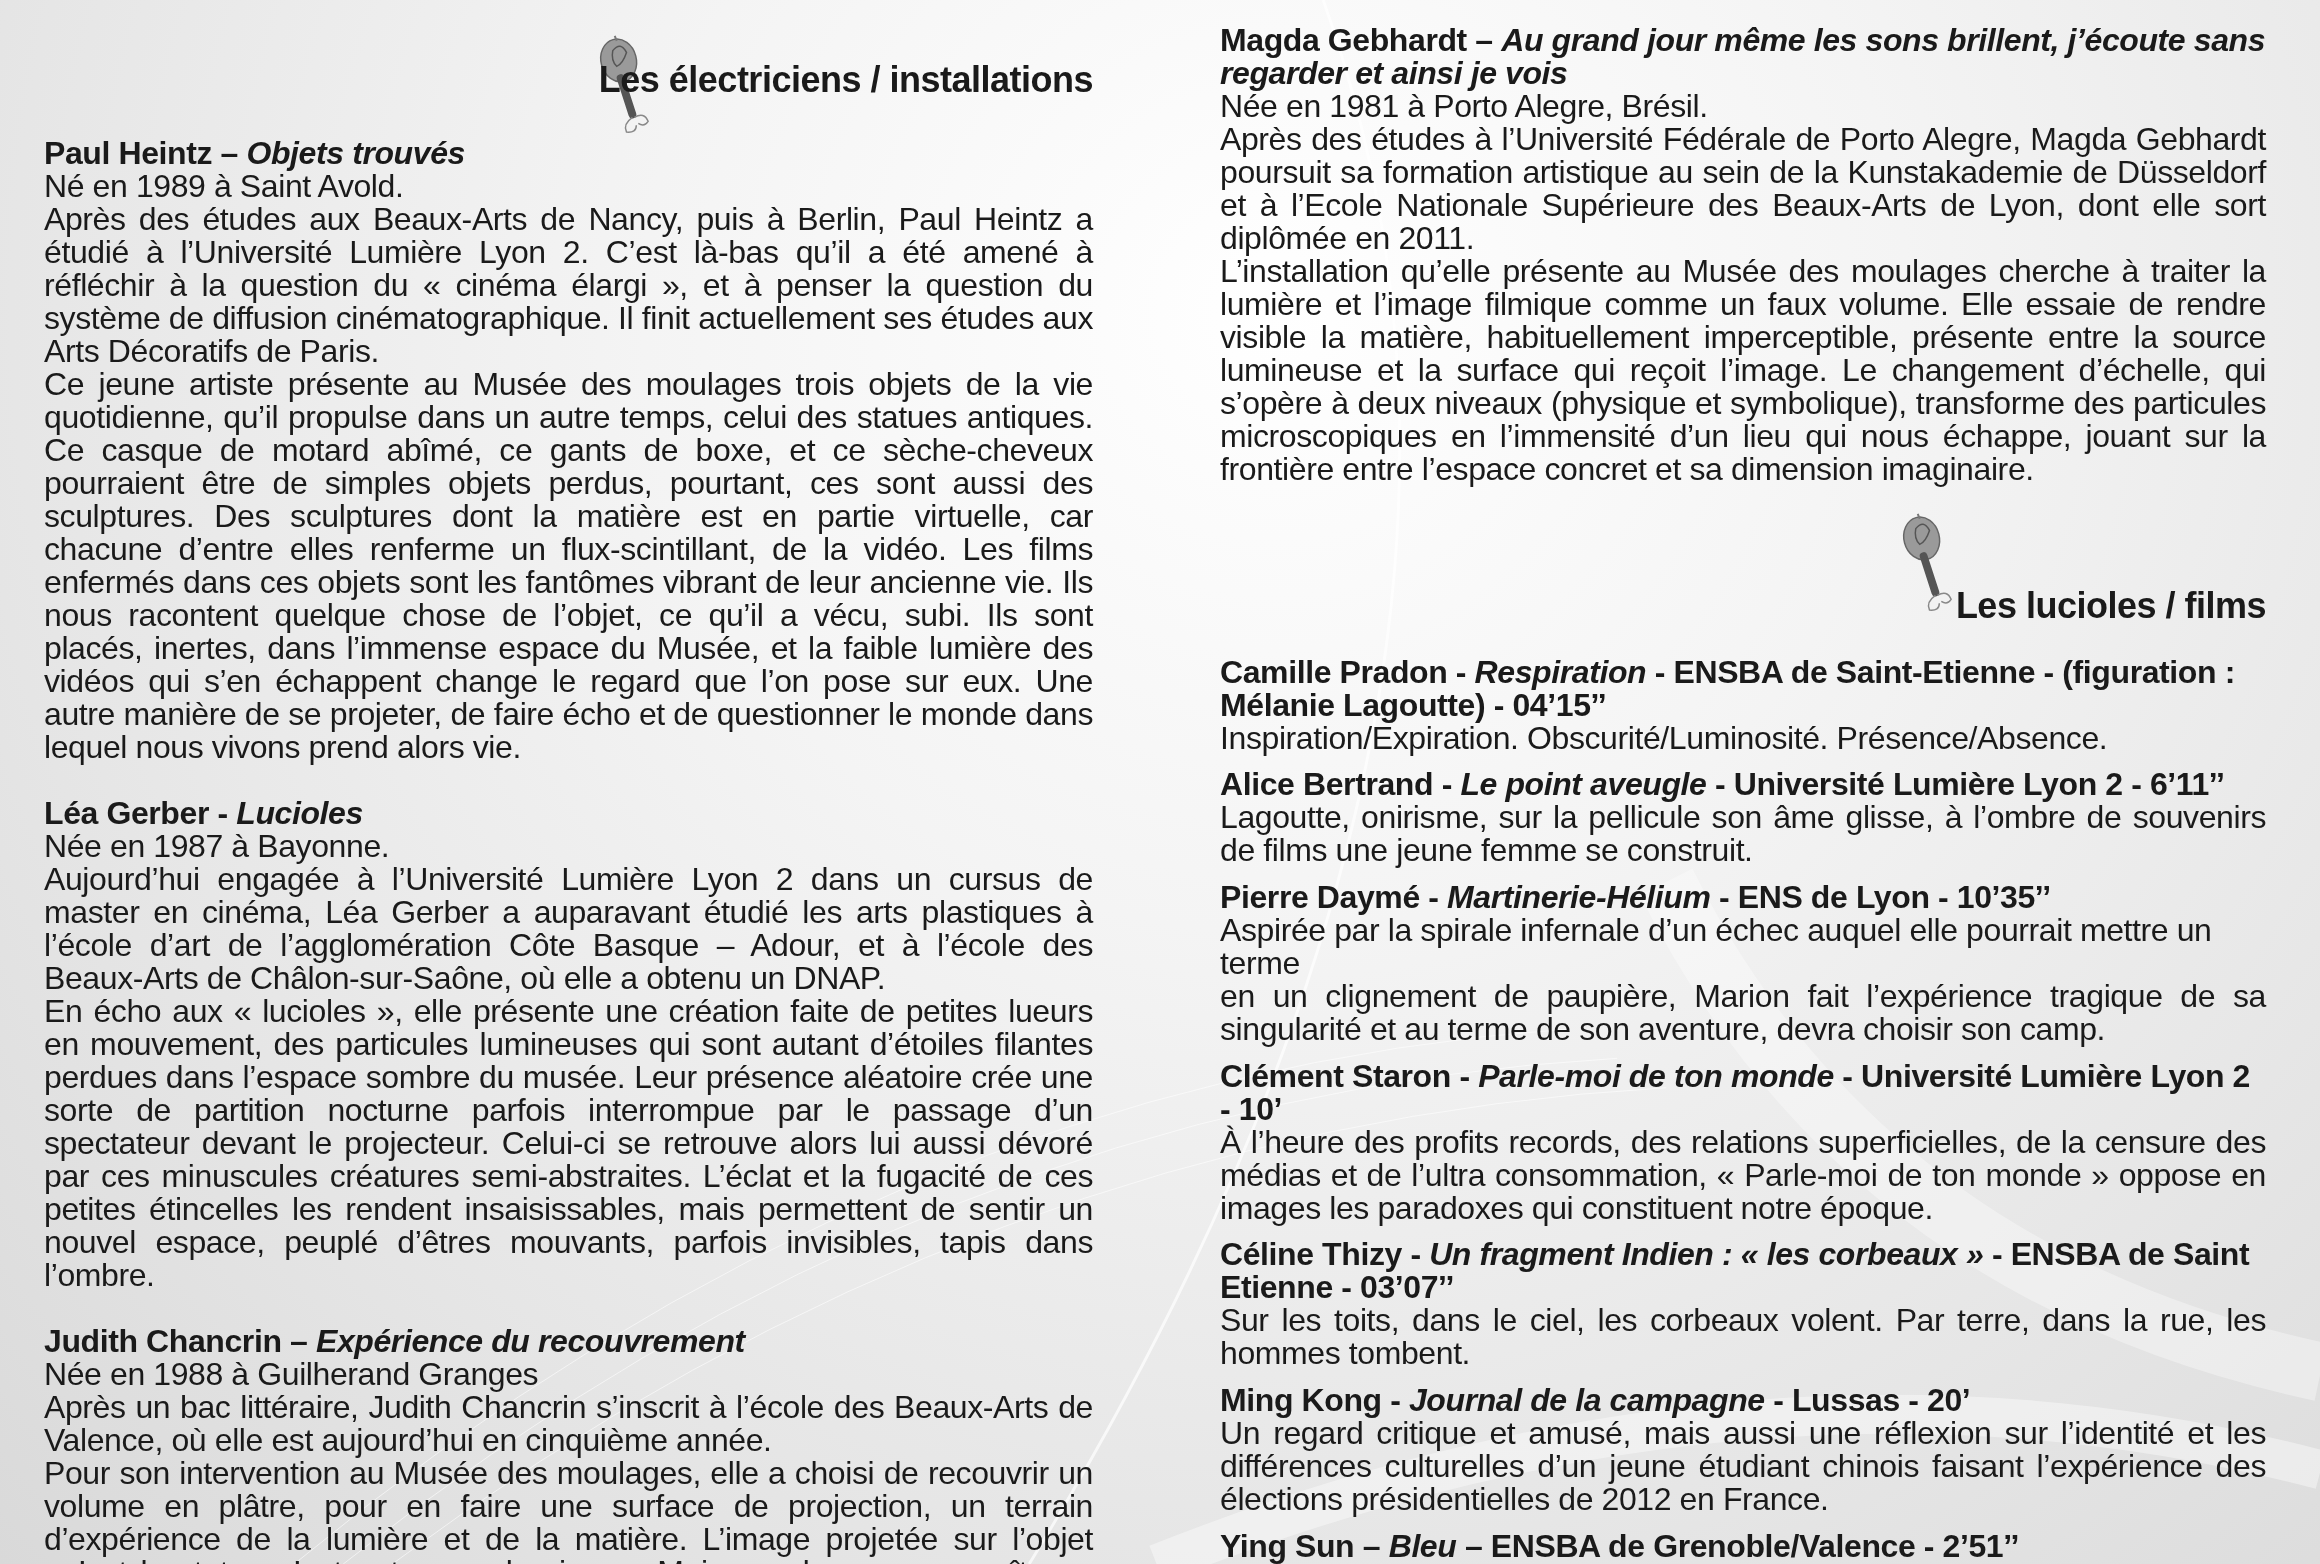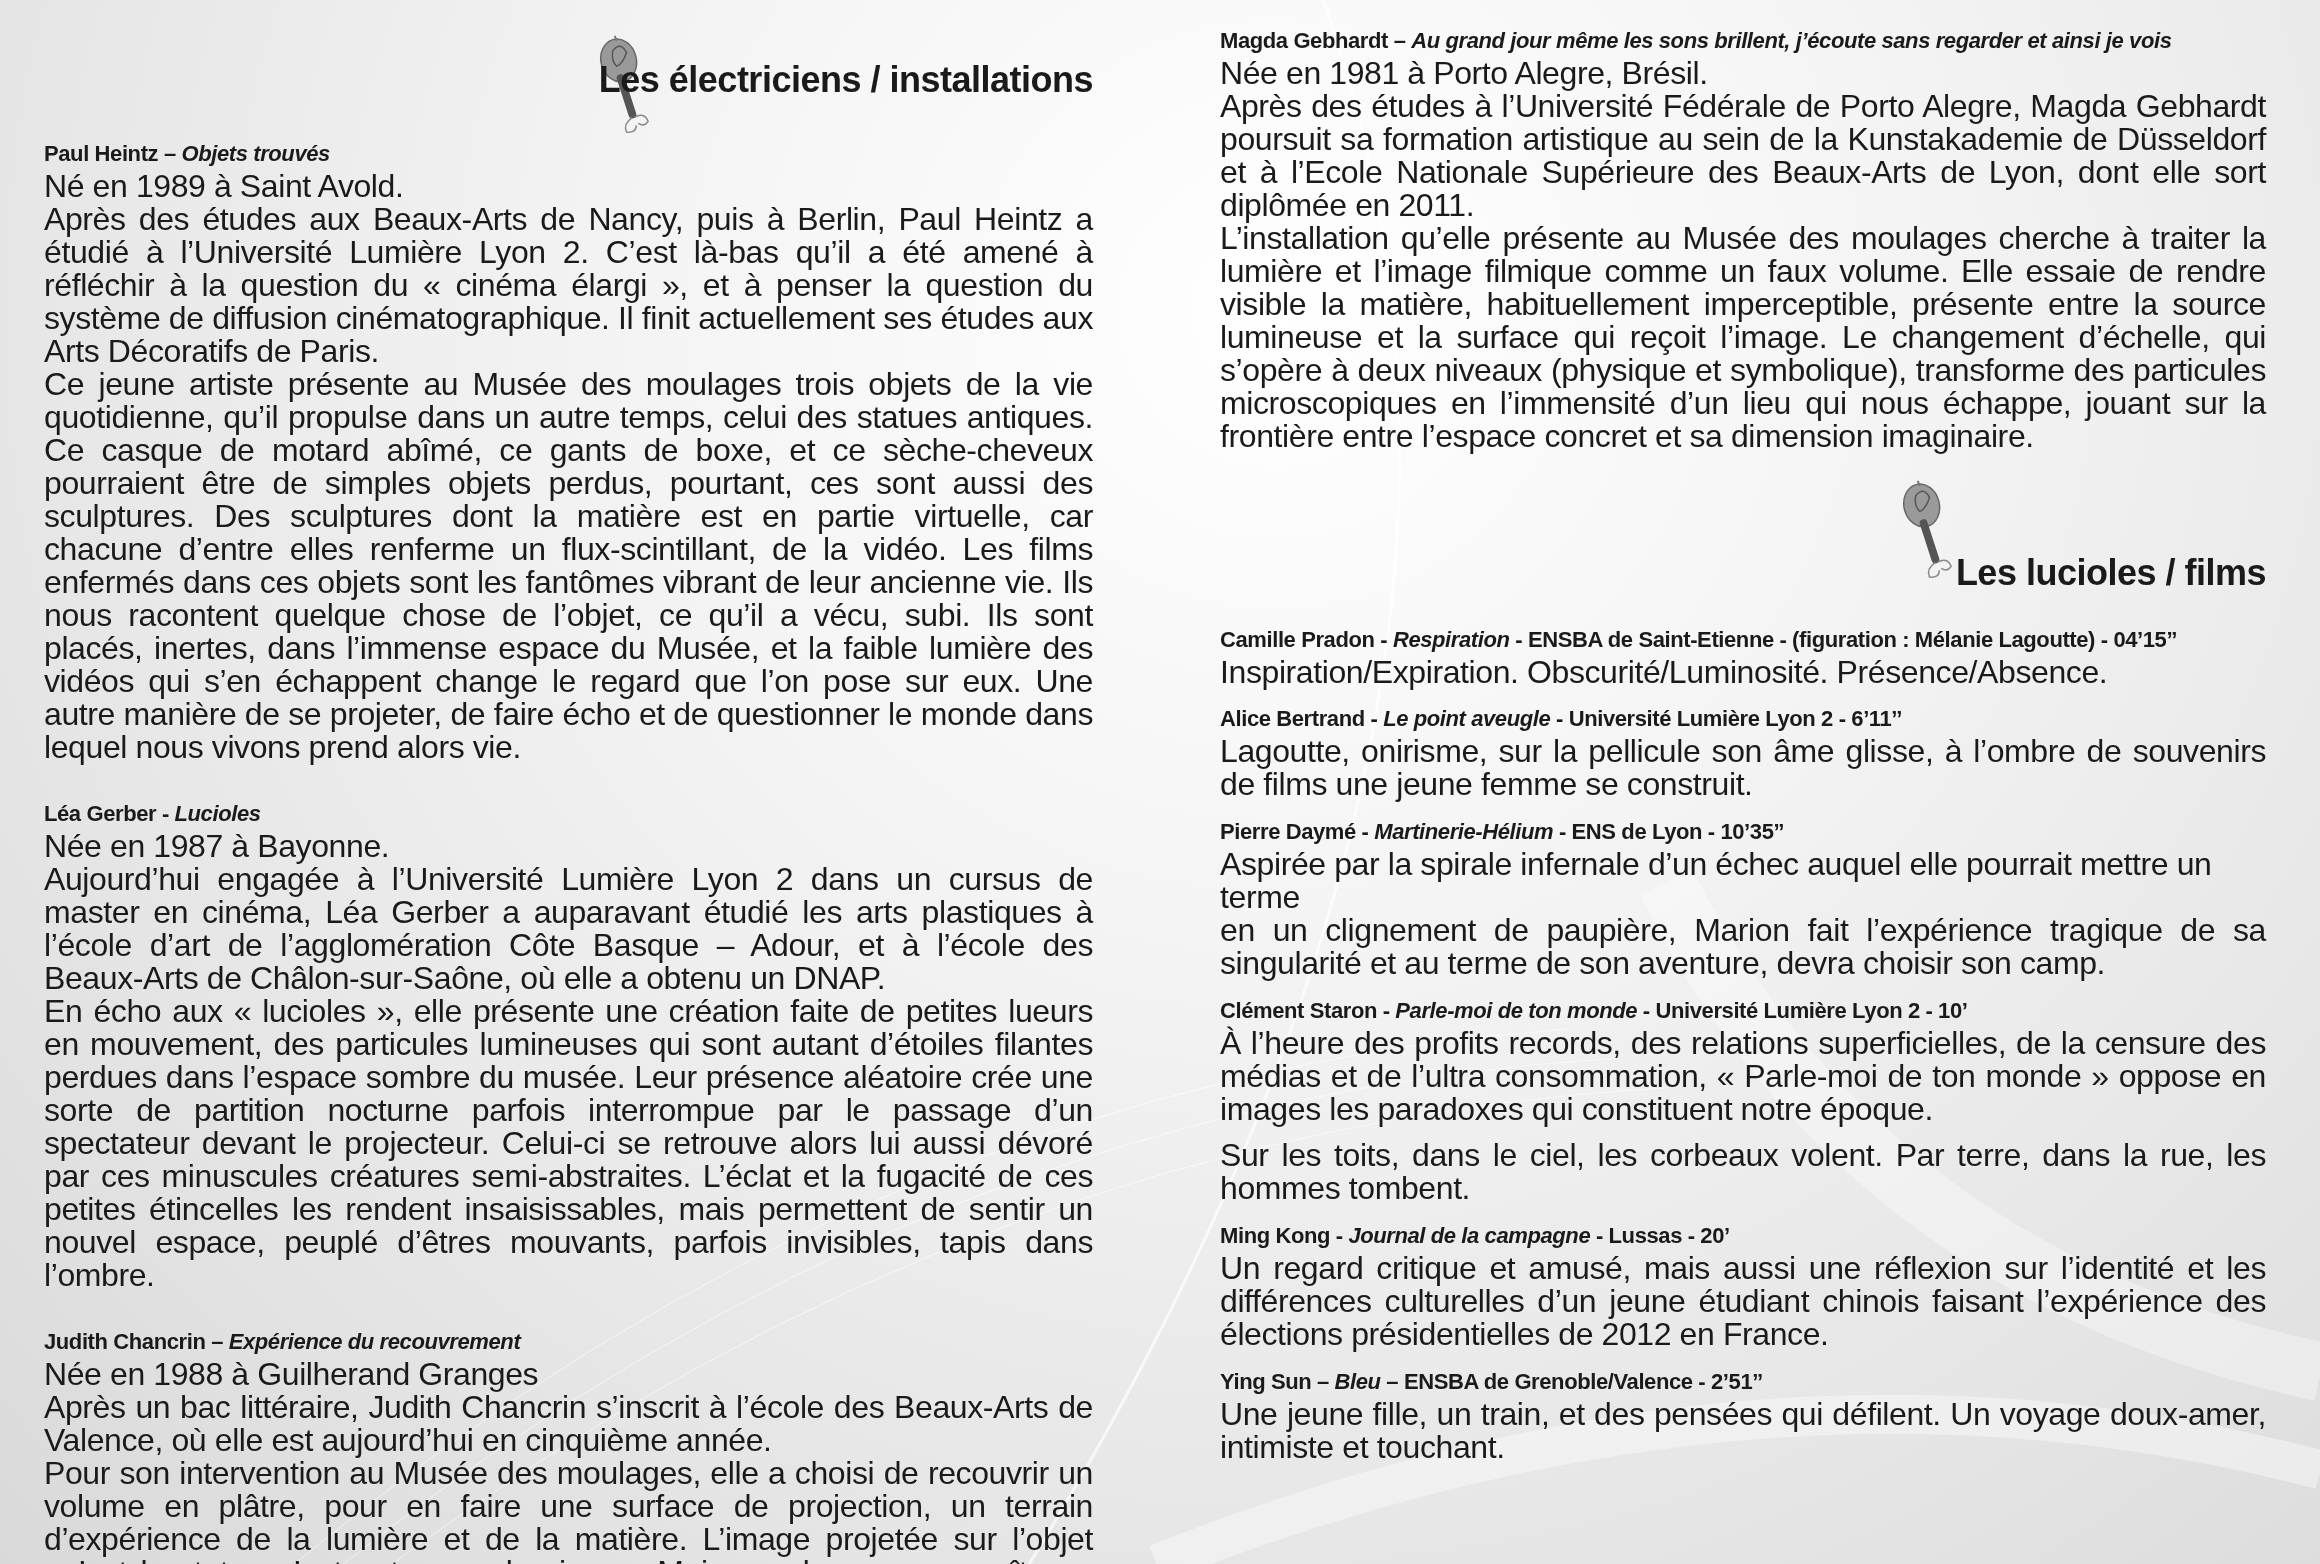--- a/index.html
+++ b/index.html
@@ -11,21 +11,21 @@
   .swirl { position:absolute; pointer-events:none; }
   .col { position:absolute; top:0; }
   .col-left { left:44px; width:1049px; }
   .col-right { left:1220px; width:1046px; }
   .section-head { position:relative; height:88px; }
   .section-title {
     position:absolute; right:0; font-weight:bold; font-size:36px; letter-spacing:-0.5px;
     font-family:"Liberation Sans", sans-serif;
   }
   .bulb { position:absolute; width:69px; height:108px; }
-  .entry-title { font-weight:bold; font-size:22px; line-height:33px; letter-spacing:-0.4px; }
+  .entry-title { font-weight:bold; font-size:32px; line-height:33px; letter-spacing:-0.4px; }
   .entry-title i { font-weight:bold; font-style:italic; }
   p { margin:0; font-size:32px; line-height:33px; text-align:justify; letter-spacing:-0.4px; }
   .birth { text-align:left; }
   .entry { margin-bottom:33px; }
   .film { margin-bottom:13.7px; }
 </style>
 </head>
 <body>
 
 <svg class="swirl" width="2321" height="1564" style="left:0;top:0" viewBox="0 0 2368 1596">
@@ -103,20 +103,21 @@
   <div class="film">
     <div class="entry-title"><span>Pierre Daymé</span><span> - </span><i>Martinerie-Hélium</i><span> - ENS de Lyon - 10’35’’</span></div>
     <p class="birth">Aspirée par la spirale infernale d’un échec auquel elle pourrait mettre un terme</p>
     <p>en un clignement de paupière, Marion fait l’expérience tragique de sa singularité et au terme de son aventure, devra choisir son camp.</p>
   </div>
   <div class="film">
     <div class="entry-title"><span>Clément Staron</span><span> - </span><i>Parle-moi de ton monde</i><span> - Université Lumière Lyon 2 - 10’</span></div>
     <p>À l’heure des profits records, des relations superficielles, de la censure des médias et de l’ultra consommation, « Parle-moi de ton monde » oppose en images les paradoxes qui constituent notre époque.</p>
   </div>
   <div class="film">
+    <div class="entry-title"><span>Céline Thizy</span><span> - </span><i>Un fragment Indien : « les corbeaux »</i><span> - ENSBA de Saint Etienne - 03’07’’</span></div>
     <p>Sur les toits, dans le ciel, les corbeaux volent. Par terre, dans la rue, les hommes tombent.</p>
   </div>
   <div class="film">
     <div class="entry-title"><span>Ming Kong</span><span> - </span><i>Journal de la campagne</i><span> - Lussas - 20’</span></div>
     <p>Un regard critique et amusé, mais aussi une réflexion sur l’identité et les différences culturelles d’un jeune étudiant chinois faisant l’expérience des élections présidentielles de 2012 en France.</p>
   </div>
   <div class="film">
     <div class="entry-title"><span>Ying Sun</span><span> – </span><i>Bleu</i><span> – ENSBA de Grenoble/Valence - 2’51’’</span></div>
     <p>Une jeune fille, un train, et des pensées qui défilent. Un voyage doux-amer, intimiste et touchant.</p>
   </div>

